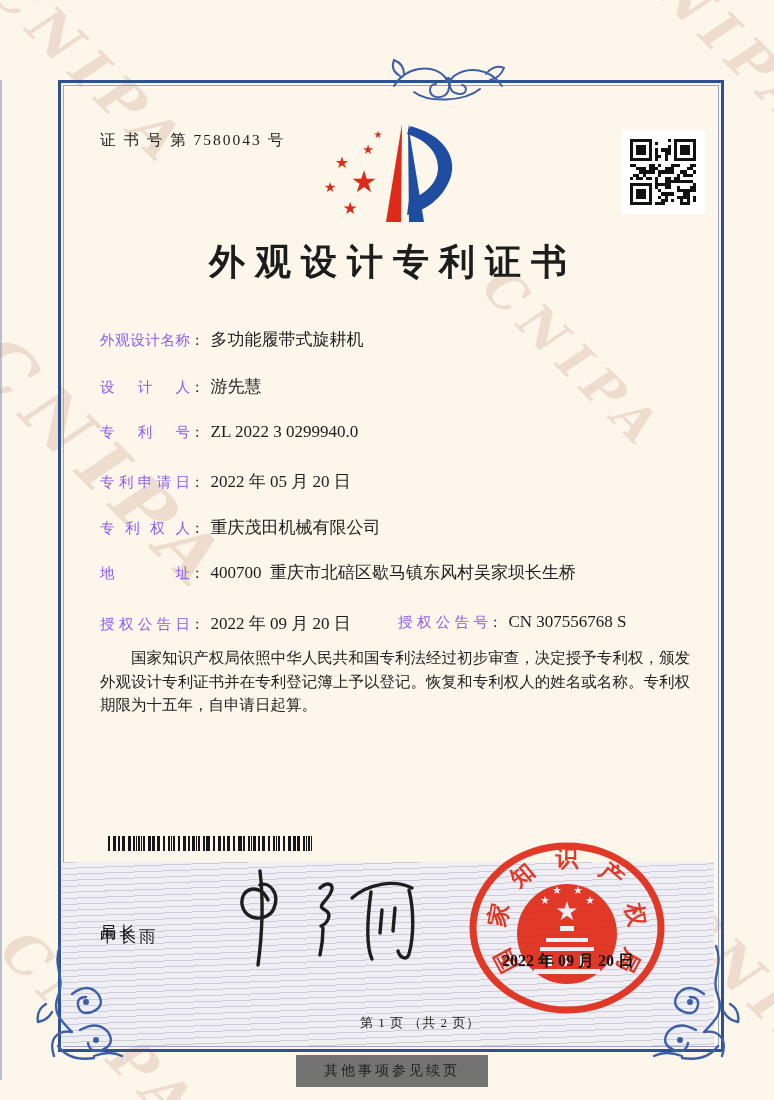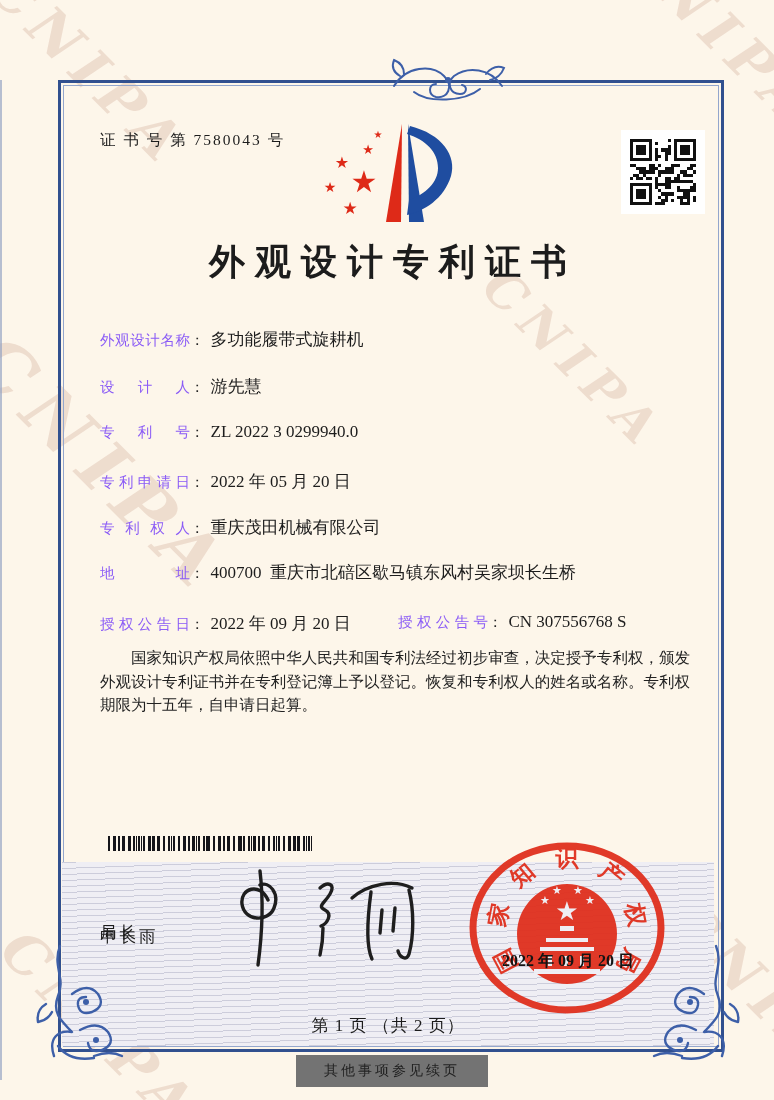--- a/index.html
+++ b/index.html
@@ -88,21 +88,21 @@
   .sig-title{left:100px;top:892px;font-size:16.5px;letter-spacing:3px;z-index:3;margin-top:30px;}
   .sig-name{left:100px;top:926px;font-size:16.5px;letter-spacing:3px;z-index:3;}
   .sig-hand{left:222px;top:866px;width:210px;height:105px;z-index:3;}
   
   .seal{left:468px;top:842px;width:198px;height:172px;z-index:4;opacity:.95;}
   .seal-date{
     left:478px;top:951px;width:180px;text-align:center;z-index:5;
     font-size:16px;font-weight:bold;color:#141414;white-space:pre;
   }
   
-  .page-info{left:58px;top:1014px;width:660px;text-align:center;font-size:17px;letter-spacing:1px;z-index:3;}
+  .page-info{left:58px;top:1014px;width:660px;text-align:center;font-size:13px;letter-spacing:1px;z-index:3;padding-left:32px;}
   .note-box{
     left:296px;top:1055px;width:192px;height:32px;background:#737373;z-index:3;
     display:flex;align-items:center;justify-content:center;
     font-size:14px;letter-spacing:3px;color:#222;
   }
 </style>
 </head>
 <body>
 
 <div class="wm wm1">CNIPA</div>

